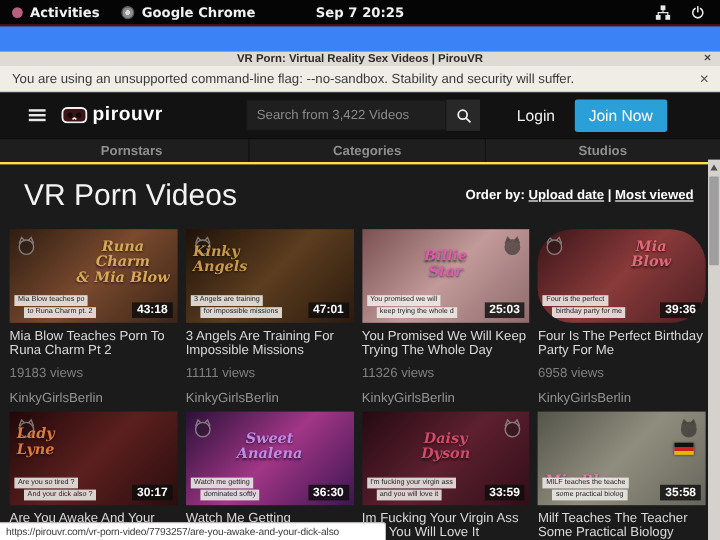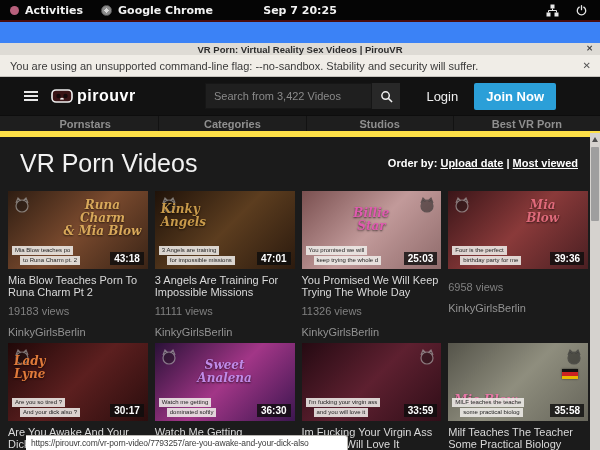--- a/index.html
+++ b/index.html
@@ -42,21 +42,21 @@
   .search-wrap { position:absolute; left:205px; top:6px; display:flex; }
   .search-input { width:167px; height:26px; background:#1f1f1f; border:1px solid #161616; color:#cfcfcf;
     font-size:11px; padding:0 8px; outline:none; }
   .search-input::placeholder { color:#8a8a8a; }
   .search-btn { width:28px; height:26px; background:#282828; border:none; display:flex; align-items:center;
     justify-content:center; cursor:pointer; }
   .header-right { position:absolute; right:44px; top:0; height:100%; display:flex; align-items:center; gap:16px;justify-content:center; }
   .login-link { color:#f0f0f0; font-size:13px; cursor:pointer; }
   .join-btn { border:none; color:#fff; font-size:13px; padding:6px 12px; border-radius:2px; cursor:pointer; }
 
-  .main-nav { height:22px; display:flex; background:#1e1e1e; border-top:1px solid #0d0d0d; border-bottom:6px solid #fde047;padding-left:12px; }
+  .main-nav { height:22px; display:flex; background:#1e1e1e; border-top:1px solid #0d0d0d; border-bottom:2px solid #fde047;padding-left:12px; }
   .nav-item { flex:1; display:flex; align-items:center; justify-content:center; color:#8f8f8f;
     font-size:11px; font-weight:bold; border-left:1px solid #121212; cursor:pointer; }
   .nav-item:first-child { border-left:none; }
 
   .page-head { display:flex; align-items:center; justify-content:space-between; padding:0 22px 0 20px;
     margin:11px 0 13px 0; }
   .page-title { color:#f2f2f2; font-size:25px; font-weight:400; line-height:30px; }
   .order-by { color:#fff; font-size:11px; font-weight:bold; white-space:nowrap; }
   .order-by a { color:#fff; text-decoration:underline; cursor:pointer; }
   .order-sep { color:#fff; }
@@ -82,21 +82,21 @@
     background:linear-gradient(#111 0 33%, #cc2222 33% 66%, #e8b800 66% 100%); box-shadow:0 0 2px rgba(0,0,0,.6); }
   .vinfo { padding-top:5px; height:74px; }
   .vtitle { color:#d9d9d9; font-size:11px; line-height:12px; cursor:pointer; }
   .views { color:#808080; font-size:11px; margin-top:7px; }
   .studio { color:#939393; font-size:11px; margin-top:9px; cursor:pointer; }
 
   
   .status-bubble { position:absolute; left:0; bottom:0; width:322px; height:15px; background:#fff;
     border:1px solid #b9b6b2; border-left:none; border-bottom:none; border-top-right-radius:3px;
     font-size:8.5px; letter-spacing:-.15px; color:#3c3c3c; line-height:14px; padding:0 5px;
-    white-space:nowrap; overflow:hidden; z-index:5;margin-left:26px; }
+    white-space:nowrap; overflow:hidden; z-index:5; }
 
   
   .scrollbar { position:absolute; right:0; top:56px; bottom:0; width:10px; background:#d5d2ce; z-index:6; }
   .sb-arrow { position:absolute; top:4px; left:2px; width:0; height:0;
     border-left:3px solid transparent; border-right:3px solid transparent; border-bottom:5px solid #4d4d4d; }
   .sb-thumb { position:absolute; top:14px; left:1px; width:8px; height:74px; background:#9e9e9e; border-radius:1px; cursor:grab; }
 </style>
 </head>
 <body>
 
@@ -161,29 +161,28 @@
         <input class="search-input" type="text" placeholder="Search from 3,422 Videos" style="">
         <button class="search-btn">
           <svg width="13" height="13" viewBox="0 0 14 14">
             <circle cx="6" cy="6" r="4" stroke="#f0f0f0" stroke-width="1.6" fill="none"></circle>
             <path d="M9 9 L13 13" stroke="#f0f0f0" stroke-width="1.6"></path>
           </svg>
         </button>
       </div>
       <div class="header-right">
         <span class="login-link">Login</span>
-        <button class="join-btn" style="background: rgb(43, 159, 216); font-weight: bold;">Join Now</button>
+        <button class="join-btn" style="background: rgb(43, 159, 216);">Join Now</button>
       </div>
     </div>
 
     <div class="main-nav">
       <div class="nav-item">Pornstars</div>
       <div class="nav-item">Categories</div>
       <div class="nav-item">Studios</div>
-      <div class="nav-item">Best VR Porn</div>
     </div>
 
     <div class="page-head">
       <h1 class="page-title">VR Porn Videos</h1>
       <div class="order-by">
         <span>Order by:</span>
         <a>Upload date</a>
         <span class="order-sep">|</span>
         <a>Most viewed</a>
       </div>
@@ -249,34 +248,35 @@
           <div class="duration">25:03</div>
         </div>
         <div class="vinfo">
           <div class="vtitle">You Promised We Will Keep Trying The Whole Day</div>
           <div class="views">11326 views</div>
           <div class="studio">KinkyGirlsBerlin</div>
         </div>
       </div>
 
       <div class="card">
-        <div class="thumb" style="background: linear-gradient(135deg, rgb(58, 21, 24), rgb(138, 58, 58), rgb(74, 31, 34));">
+        <div class="thumb" style="background: linear-gradient(135deg, rgb(58, 21, 24), rgb(138, 58, 58), rgb(74, 31, 34)); border-radius: 29px;">
           <svg class="watermark" width="18" height="18" viewBox="0 0 18 18">
             <path d="M3 7 L5 2 L8 5 M15 7 L13 2 L10 5" stroke="#aaa" stroke-width="1.2" fill="#1a1a1a"></path>
             <circle cx="9" cy="10" r="6" stroke="#aaa" stroke-width="1.2" fill="rgba(20,20,20,.55)"></circle>
           </svg>
           <div class="overlay-name pos-right" style="color: rgb(224, 106, 122);">Mia
 Blow</div>
           <div class="captions">
             <span class="cap">Four is the perfect</span>
             <span class="cap cap2">birthday party for me</span>
           </div>
           <div class="duration">39:36</div>
         </div>
         <div class="vinfo">
+          <div class="vtitle">Four Is The Perfect Birthday Party For Me</div>
           <div class="views">6958 views</div>
           <div class="studio">KinkyGirlsBerlin</div>
         </div>
       </div>
 
       <div class="card">
         <div class="thumb" style="background: linear-gradient(135deg, rgb(32, 8, 8), rgb(92, 31, 31), rgb(42, 13, 13));">
           <svg class="watermark" width="18" height="18" viewBox="0 0 18 18">
             <path d="M3 7 L5 2 L8 5 M15 7 L13 2 L10 5" stroke="#aaa" stroke-width="1.2" fill="#1a1a1a"></path>
             <circle cx="9" cy="10" r="6" stroke="#aaa" stroke-width="1.2" fill="rgba(20,20,20,.55)"></circle>
@@ -316,20 +316,22 @@
 
         </div>
       </div>
 
       <div class="card">
         <div class="thumb" style="background: linear-gradient(135deg, rgb(37, 10, 18), rgb(94, 32, 48), rgb(48, 14, 24));">
           <svg class="watermark wm-right" width="18" height="18" viewBox="0 0 18 18">
             <path d="M3 7 L5 2 L8 5 M15 7 L13 2 L10 5" stroke="#aaa" stroke-width="1.2" fill="#1a1a1a"></path>
             <circle cx="9" cy="10" r="6" stroke="#aaa" stroke-width="1.2" fill="rgba(20,20,20,.55)"></circle>
           </svg>
+          <div class="overlay-name pos-center" style="color: rgb(208, 74, 106);">Daisy
+Dyson</div>
           <div class="captions">
             <span class="cap">I'm fucking your virgin ass</span>
             <span class="cap cap2">and you will love it</span>
           </div>
           <div class="duration">33:59</div>
         </div>
         <div class="vinfo">
           <div class="vtitle">Im Fucking Your Virgin Ass And You Will Love It</div>
           <div class="views">9795 views</div>
 

